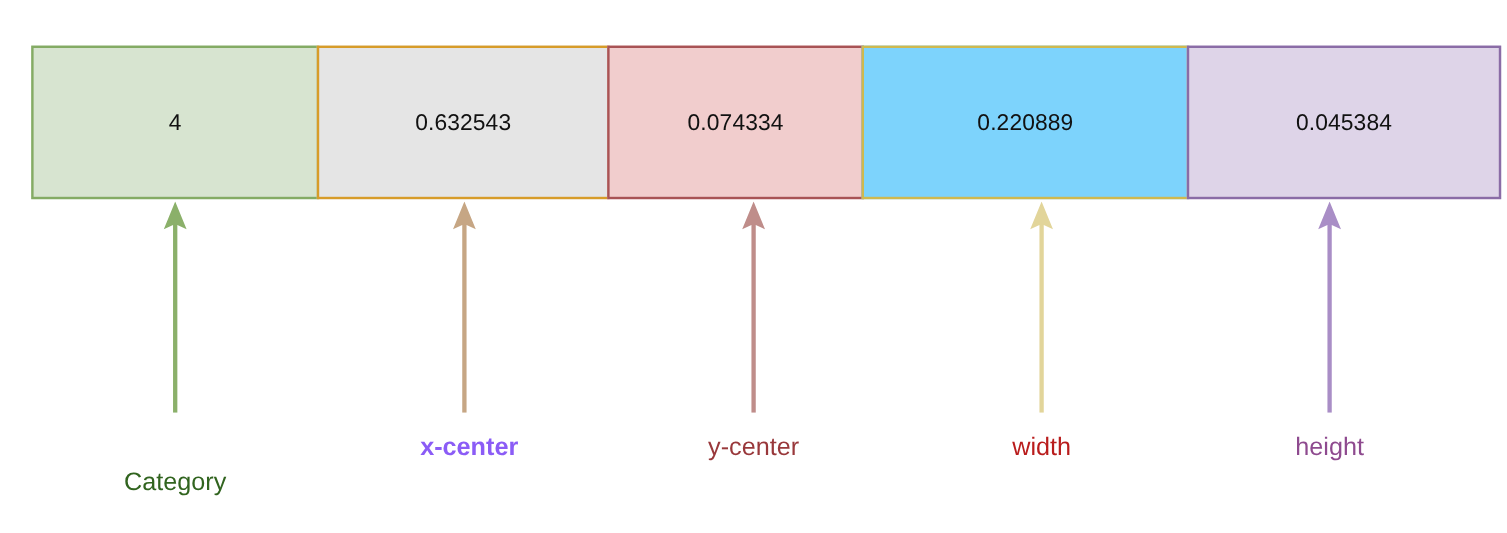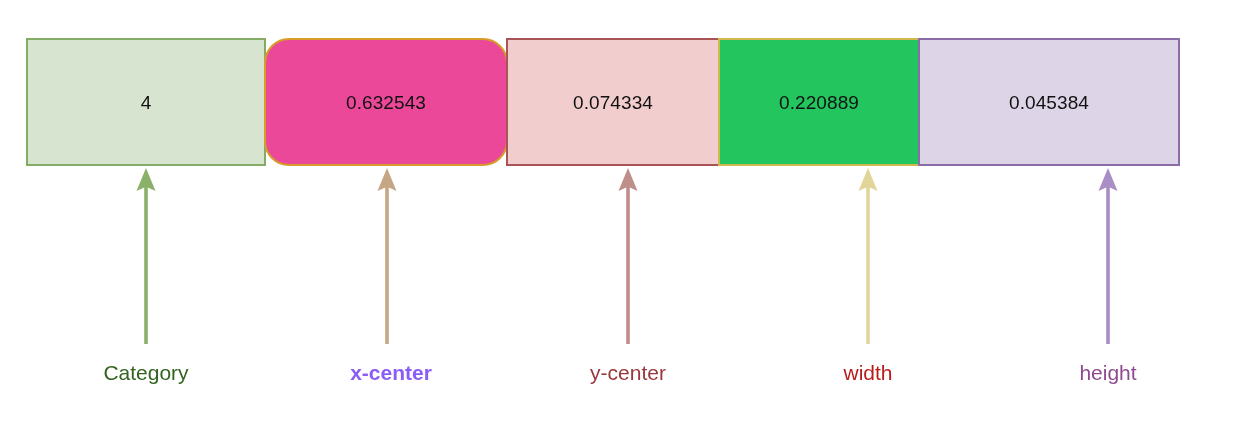--- a/index.html
+++ b/index.html
@@ -74,27 +74,27 @@
 </style>
 </head>
 <body>
 
 <div id="stage">
 
   <div class="boxrow" id="boxrow">
       <div class="cell" style="width: 240px; background: rgb(215, 228, 208); border-color: rgb(132, 171, 100);">
         <span class="cell-value">4</span>
       </div>
-      <div class="cell" style="width: 244px; background: #ec4899; border-color: rgb(215, 156, 41); border-radius: 25px;">
+      <div class="cell" style="width: 244px; background: #e5e5e5; border-color: rgb(215, 156, 41);">
         <span class="cell-value">0.632543</span>
       </div>
       <div class="cell" style="width: 214px; background: rgb(241, 205, 205); border-color: rgb(168, 83, 85);">
         <span class="cell-value">0.074334</span>
       </div>
-      <div class="cell" style="width: 202px; background: #22c55e; border-color: rgb(207, 185, 79);">
+      <div class="cell" style="width: 273px; background: #7dd3fc; border-color: rgb(207, 185, 79);">
         <span class="cell-value">0.220889</span>
       </div>
       <div class="cell" style="width: 262px; background: rgb(222, 212, 232); border-color: rgb(138, 108, 166);">
         <span class="cell-value">0.045384</span>
       </div>
     </div>
 
   <div id="arrow-layer">
       <div class="arrow" style="left: 146px;">
         <svg width="30" height="176" viewBox="0 0 30 176" xmlns="http://www.w3.org/2000/svg">
@@ -117,20 +117,20 @@
         </svg>
       </div>
       <div class="arrow" style="left: 1108px;">
         <svg width="30" height="176" viewBox="0 0 30 176" xmlns="http://www.w3.org/2000/svg">
           <path d="M15 0 L24.5 23 L16.8 19.6 L16.8 176 L13.2 176 L13.2 19.6 L5.5 23 Z" fill="#a98ec6"></path>
         </svg>
       </div>
     </div>
 
   <div id="label-layer">
-      <div class="axis-label" style="left: 146px; color: rgb(49, 100, 31);">Category</div>
+      <div class="axis-label" style="left: 146px; color: rgb(49, 100, 31); margin-top: 29px;">Category</div>
       <div class="axis-label" style="left: 391px; color: #8b5cf6; font-weight: bold;">x-center</div>
       <div class="axis-label" style="left: 628px; color: rgb(153, 56, 59);">y-center</div>
       <div class="axis-label" style="left: 868px; color: #b91c1c;">width</div>
       <div class="axis-label" style="left: 1108px; color: rgb(142, 74, 143); text-align: right;">height</div>
     </div>
 
 </div>
 
 </body></html>

